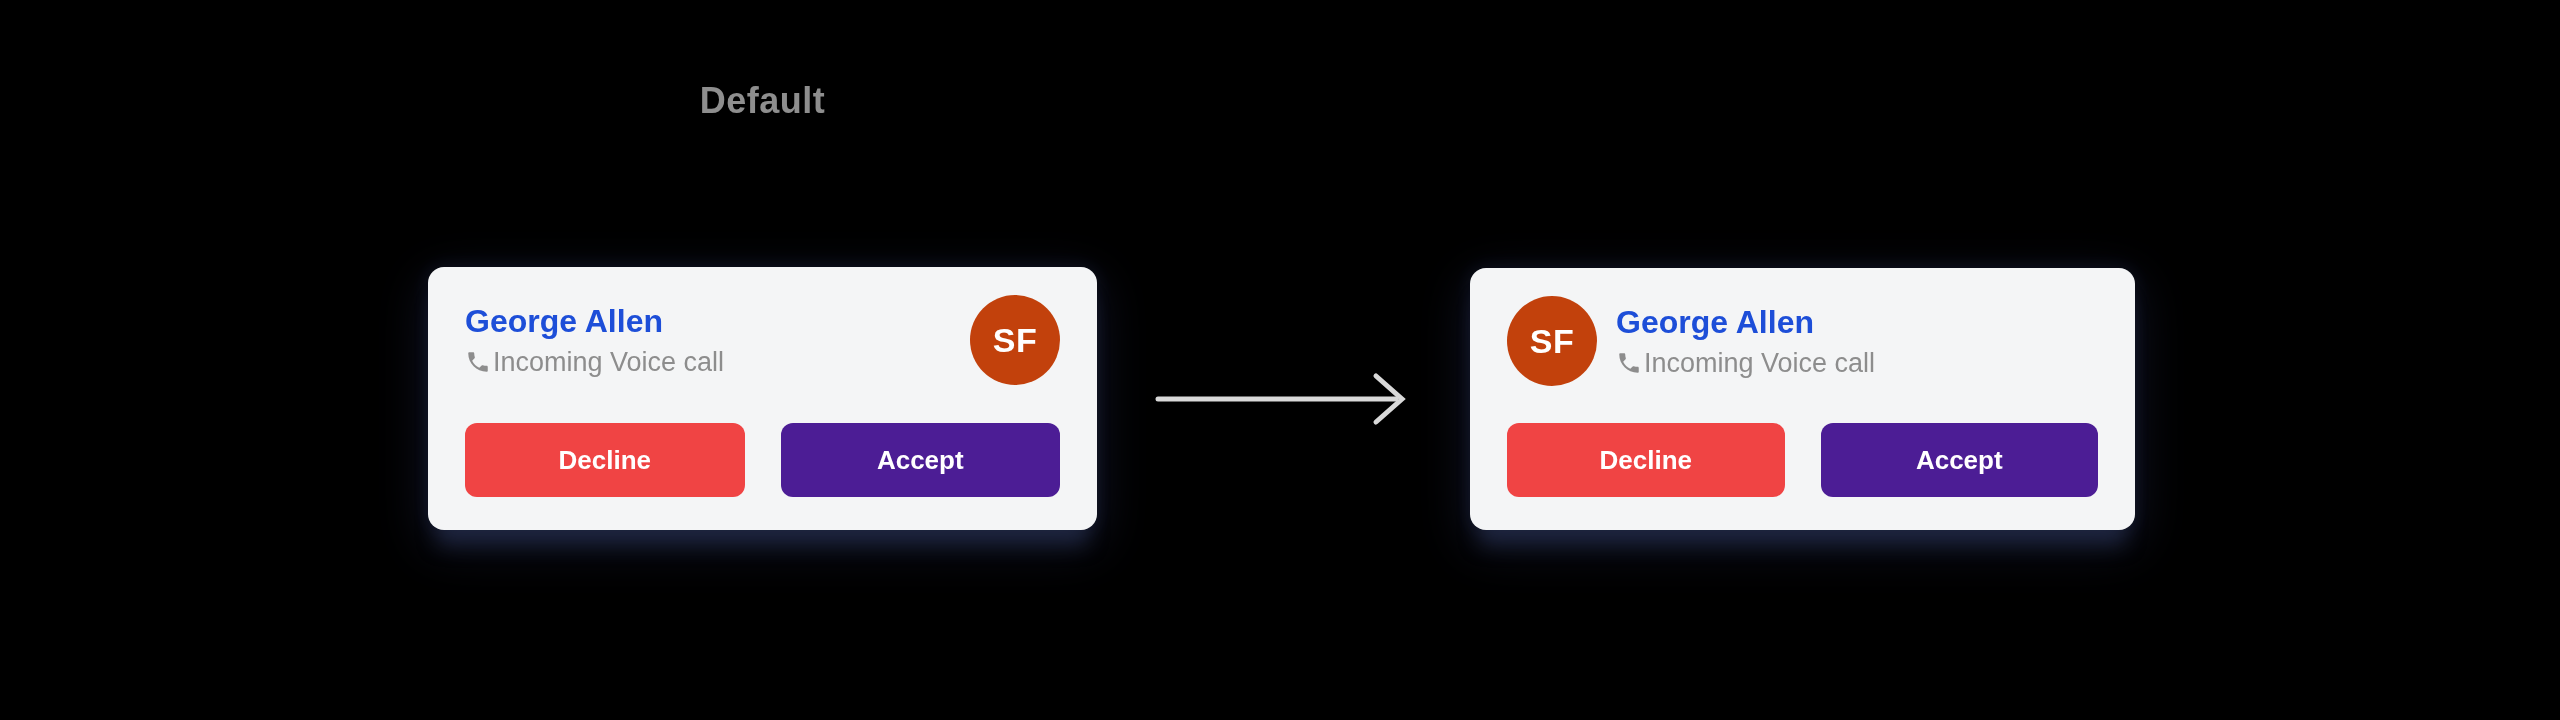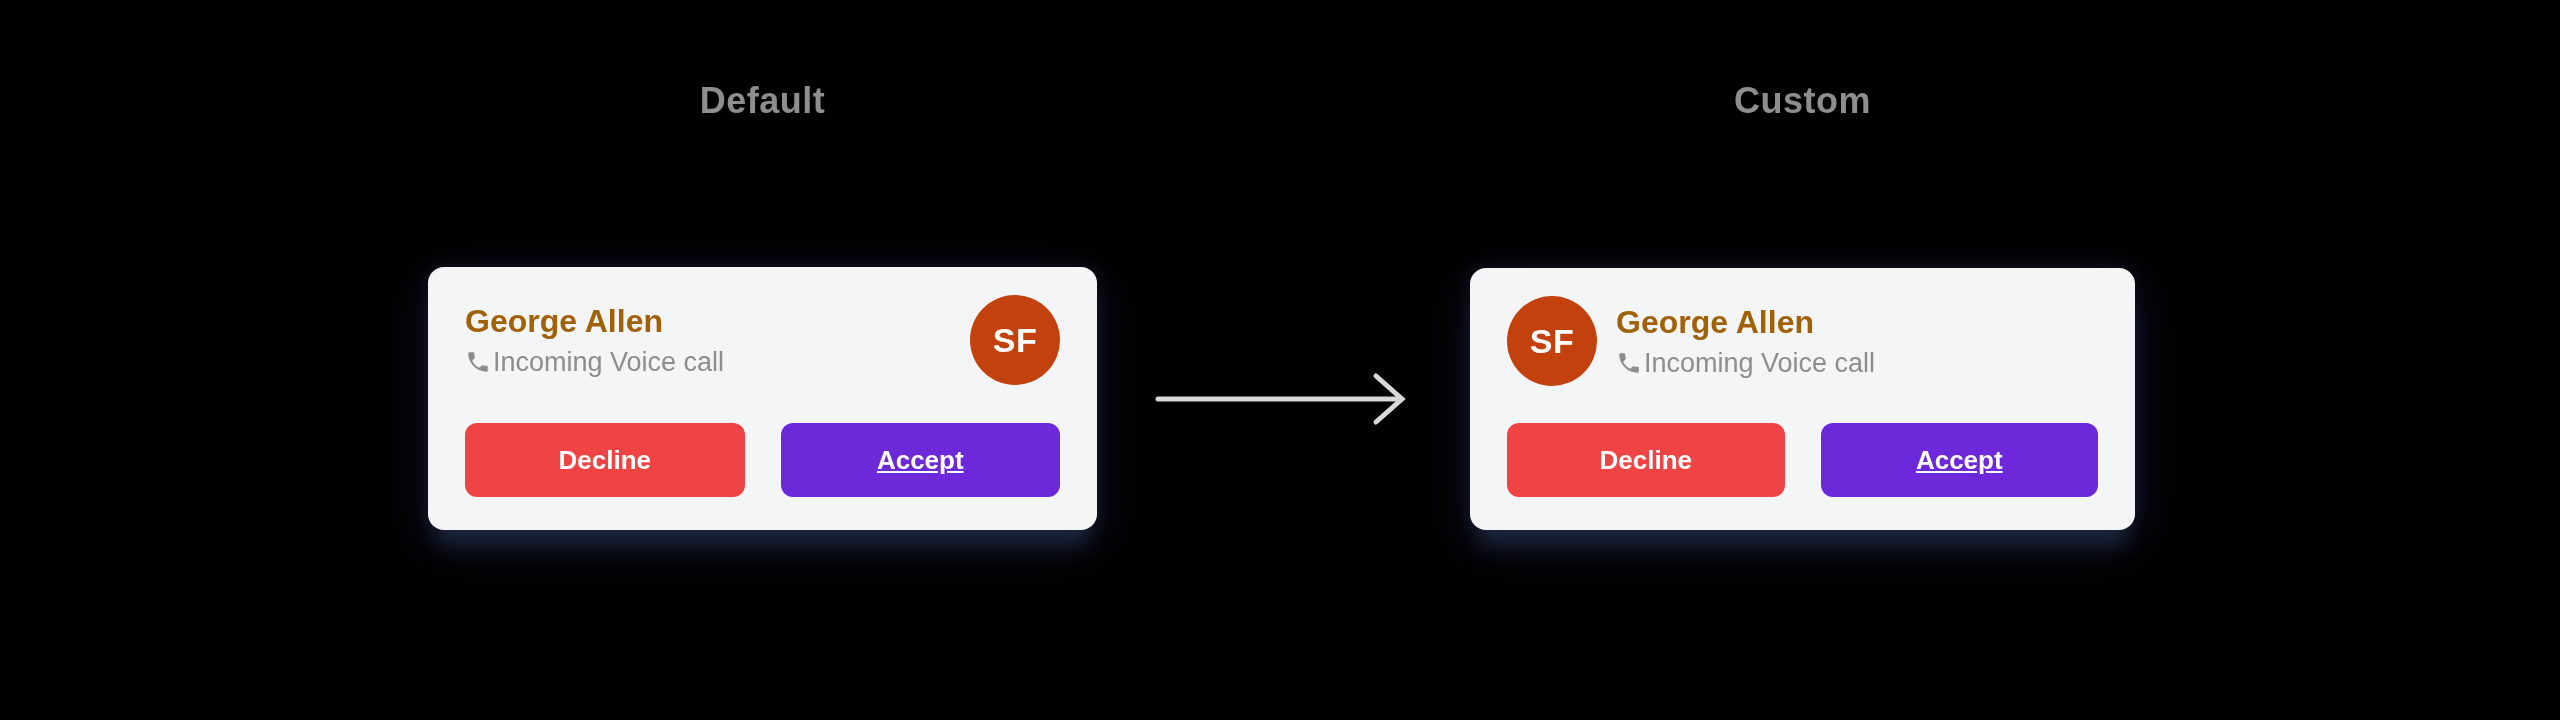--- a/index.html
+++ b/index.html
@@ -49,21 +49,21 @@
     display: flex;
     align-items: center;
   }
   .call-card.default .card-header { justify-content: space-between; }
   .call-card.custom  .card-header { justify-content: flex-start; gap: 19px; }
 
   .caller-block { display: flex; flex-direction: column; }
   .caller-name {
     font-size: 32px;
     font-weight: 700;
-    color: #a16207;
+    color: #1d4ed8;
     line-height: 1.2;
   }
   .call-status {
     margin-top: 6px;
     display: flex;
     align-items: center;
     gap: 2px;
     font-size: 27px;
     font-weight: 400;
     color: #8d8d8d;
@@ -100,38 +100,37 @@
     color: #ffffff;
     font-family: "Liberation Sans", "DejaVu Sans", sans-serif;
     font-size: 26px;
     font-weight: 700;
     cursor: pointer;
     display: flex;
     align-items: center;
     justify-content: center;
   }
   .cta-button.decline { background: #f04444; }
-  .cta-button.accept  { background: #6d28d9; text-decoration: underline; }
+  .cta-button.accept  { background: #4c1d95; }
 
   .transition-arrow {
     position: absolute;
     left: 1150px;
     top: 369px;
     width: 260px;
     height: 60px;
   }
 </style>
 </head>
 <body>
 
 <div class="stage">
 
   <div class="variant-label default">Default</div>
 
-  <div class="variant-label custom">Custom</div>
 
   <div class="call-card default">
     <div class="card-header">
       <div class="caller-block">
         <div class="caller-name">George Allen</div>
         <div class="call-status">
           <span class="phone-icon">
             <svg viewBox="0 0 24 24" fill="#8d8d8d" xmlns="http://www.w3.org/2000/svg">
               <path d="M6.62 10.79c1.44 2.83 3.76 5.14 6.59 6.59l2.2-2.2c.27-.27.67-.36 1.02-.24 1.12.37 2.33.57 3.57.57.55 0 1 .45 1 1V20c0 .55-.45 1-1 1-9.39 0-17-7.61-17-17 0-.55.45-1 1-1h3.5c.55 0 1 .45 1 1 0 1.25.2 2.45.57 3.57.11.35.03.74-.25 1.02l-2.2 2.2z"></path>
             </svg>

